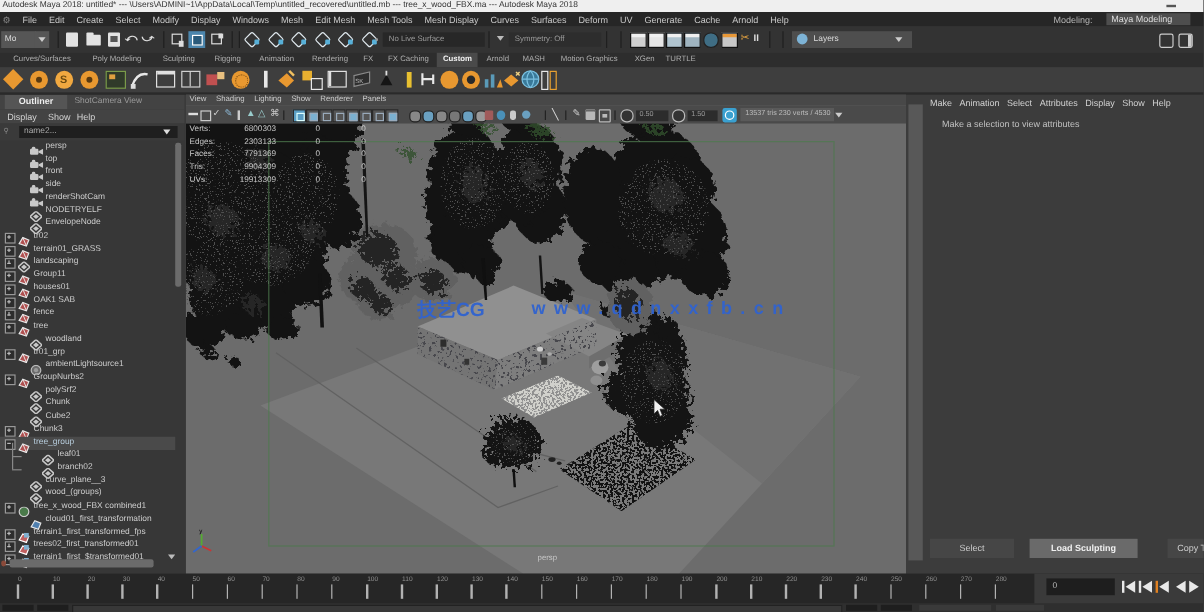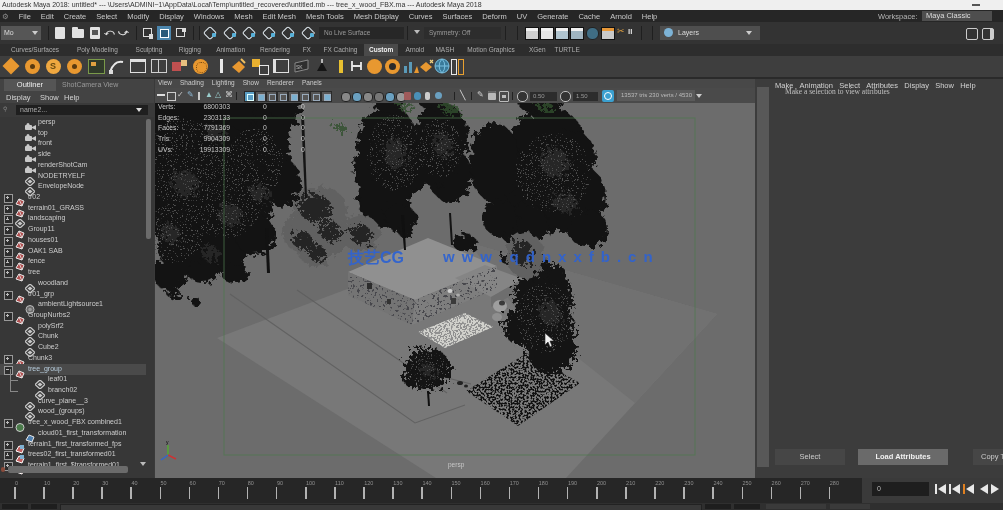--- a/index.html
+++ b/index.html
@@ -8,22 +8,22 @@
 </style></head>
 <body>
 
 <div class="row" style="top:0;height:10px;background:#efefef;">
  <div class="abs" style="left:2px;top:1px;font-size:7px;color:#333;white-space:nowrap;letter-spacing:0;">Autodesk Maya 2018: untitled* --- \Users\ADMINI~1\AppData\Local\Temp\untitled_recovered\untitled.mb --- tree_x_wood_FBX.ma --- Autodesk Maya 2018</div>
  <div class="abs" style="left:972px;top:4px;width:8px;height:2px;background:#555;"></div>
 </div>
 
 <div class="row" style="top:10px;height:12px;background:#262626;">
  <div class="abs" id="mainmenu" style="left:2px;top:2px;font-size:7.5px;color:#c9c9c9;white-space:nowrap;"><span style="color:#888;">⚙</span><span style="margin-left:10px;">File</span><span style="margin-left:10px;">Edit</span><span style="margin-left:10px;">Create</span><span style="margin-left:10px;">Select</span><span style="margin-left:10px;">Modify</span><span style="margin-left:10px;">Display</span><span style="margin-left:10px;">Windows</span><span style="margin-left:10px;">Mesh</span><span style="margin-left:10px;">Edit Mesh</span><span style="margin-left:10px;">Mesh Tools</span><span style="margin-left:10px;">Mesh Display</span><span style="margin-left:10px;">Curves</span><span style="margin-left:10px;">Surfaces</span><span style="margin-left:10px;">Deform</span><span style="margin-left:10px;">UV</span><span style="margin-left:10px;">Generate</span><span style="margin-left:10px;">Cache</span><span style="margin-left:10px;">Arnold</span><span style="margin-left:10px;">Help</span></div>
- <div class="abs" style="left:878px;top:2px;font-size:7.5px;color:#b5b5b5;">Workspace:</div>
- <div class="abs" style="left:922px;top:0.5px;width:66px;height:10.5px;background:#4e4e4e;color:#ddd;font-size:7.5px;padding-left:4px;">Maya Classic</div>
+ <div class="abs" style="left:878px;top:2px;font-size:7.5px;color:#b5b5b5;">Modeling:</div>
+ <div class="abs" style="left:922px;top:0.5px;width:66px;height:10.5px;background:#4e4e4e;color:#ddd;font-size:7.5px;padding-left:4px;">Maya Modeling</div>
 </div>
 
 <div class="row" style="top:22px;height:22px;background:#333333;" id="statusline">
     <div class="abs" style="left:1px;top:4px;width:26px;height:14px;background:#565656;color:#ddd;font-size:7px;line-height:14px;padding-left:3px;overflow:hidden;">Mo</div>
     <div class="abs" style="left:29px;top:4px;width:12px;height:14px;background:#565656;">
       <div style="margin:5px auto 0;width:0;height:0;border-left:3px solid transparent;border-right:3px solid transparent;border-top:4px solid #ccc;"></div>
     </div>
     <div class="abs" style="left:48px;top:4px;width:1px;height:14px;background:#1f1f1f;"></div>
     <div class="abs" style="left:55px;top:5px;width:10px;height:12px;background:#e2e2e2;border-radius:1px;"></div>
     <div class="abs" style="left:72px;top:7px;width:12px;height:9px;background:#e2e2e2;border-radius:1px;"></div>
@@ -195,21 +195,21 @@
     <div class="abs" style="left:433px;top:1px;width:19px;height:19px;"><svg width="19" height="19">
         <circle cx="9" cy="9" r="7" fill="#3a7a9a" stroke="#7ac0e0" stroke-width="1"></circle>
         <path d="M2 9 h14 M9 2 a10 10 0 0 1 0 14 M9 2 a10 10 0 0 0 0 14" stroke="#7ac0e0" stroke-width="1" fill="none"></path>
       </svg></div>
     <div class="abs" style="left:450px;top:1px;width:19px;height:19px;"><div style="width:4px;height:14px;border:1.5px solid #e8e8e8;margin:2px 1px;display:inline-block;"></div><div style="width:4px;height:14px;border:1.5px solid #e8a030;margin:2px 0;display:inline-block;"></div></div>
   </div>
 <div class="row" style="top:77px;height:2px;background:#2a2a2a;"></div>
 
 <div class="abs" style="left:0;top:79px;width:154px;height:399px;background:#373737;overflow:hidden;" id="outliner">
  <div class="abs" style="left:0;top:0;width:154px;height:12px;background:#434343;">
-   <div class="abs" style="left:4px;top:0;width:52px;height:12px;background:#555;color:#efefef;font-size:7.5px;font-weight:normal;text-align:center;line-height:12px;">Outliner</div>
+   <div class="abs" style="left:4px;top:0;width:52px;height:12px;background:#555;color:#efefef;font-size:7.5px;font-weight:bold;text-align:center;line-height:12px;">Outliner</div>
    <div class="abs" style="left:62px;top:2px;color:#9a9a9a;font-size:7px;">ShotCamera&nbsp;View</div>
  </div>
  <div class="abs" style="left:0;top:12px;width:154px;height:12px;background:#434343;color:#d5d5d5;font-size:7.5px;">
    <span class="abs" style="left:6px;top:1.5px;">Display</span>
       <span class="abs" style="left:40px;top:1.5px;">Show</span>
       <span class="abs" style="left:64px;top:1.5px;">Help</span>
  </div>
  <div class="abs" style="left:0;top:24px;width:154px;height:14px;background:#3a3a3a;">
    <div class="abs" style="left:3px;top:2px;font-size:6px;color:#888;">⚲</div>
    <div class="abs" style="left:16px;top:2px;width:128px;height:10px;background:#1f1f1f;color:#aaa;font-size:7px;line-height:10px;padding-left:4px;">name2...</div>
@@ -838,23 +838,23 @@
  <path d="M390,230 l0,12 l3,-3 l2,5 l2,-1 l-2,-5 l4,0 z" fill="#f2f2f2" stroke="#222" stroke-width="0.6"></path>
 </svg>
  </div>
 </div>
 
 <div class="abs" style="left:755px;top:79px;width:248px;height:399px;background:#3c3c3c;">
  <div class="abs" style="left:2px;top:8px;width:12px;height:380px;background:#585858;"></div>
  <div class="abs" style="left:20px;top:2px;font-size:7.5px;color:#d2d2d2;white-space:nowrap;">
   <span>Make</span>&nbsp;&nbsp;&nbsp;<span>Animation</span>&nbsp;&nbsp;&nbsp;<span>Select</span>&nbsp;&nbsp;&nbsp;<span>Attributes</span>&nbsp;&nbsp;&nbsp;<span>Display</span>&nbsp;&nbsp;&nbsp;<span>Show</span>&nbsp;&nbsp;&nbsp;<span>Help</span>
  </div>
- <div class="abs" style="left:30px;top:8px;font-size:7.5px;color:#c0c0c0;font-family:Liberation Serif, serif;">Make a selection to view attributes</div>
+ <div class="abs" style="left:30px;top:20px;font-size:7.5px;color:#c0c0c0;">Make a selection to view attributes</div>
  <div class="abs" style="left:20px;top:370px;width:70px;height:16px;background:#464646;color:#ccc;font-size:7.5px;text-align:center;line-height:16px;">Select</div>
- <div class="abs" style="left:103px;top:370px;width:90px;height:16px;background:#6a6a6a;color:#f0f0f0;font-size:7.5px;font-weight:bold;text-align:center;line-height:16px;">Load Attributes</div>
+ <div class="abs" style="left:103px;top:370px;width:90px;height:16px;background:#6a6a6a;color:#f0f0f0;font-size:7.5px;font-weight:bold;text-align:center;line-height:16px;">Load Sculpting</div>
  <div class="abs" style="left:218px;top:370px;width:40px;height:16px;background:#464646;color:#ccc;font-size:7.5px;text-align:center;line-height:16px;">Copy T</div>
 </div>
 
 <div class="row" style="top:478px;height:25px;background:#262626;" id="timeline">
     <div class="abs" style="left:15px;top:2px;font-size:5.5px;color:#8f8f8f;">0</div>
     <div class="abs" style="left:14px;top:9px;width:1.5px;height:12px;background:#b2b2b2;"></div>
     <div class="abs" style="left:44.1px;top:2px;font-size:5.5px;color:#8f8f8f;">10</div>
     <div class="abs" style="left:43.1px;top:9px;width:1.5px;height:12px;background:#b2b2b2;"></div>
     <div class="abs" style="left:73.2px;top:2px;font-size:5.5px;color:#8f8f8f;">20</div>
     <div class="abs" style="left:72.2px;top:9px;width:1.5px;height:12px;background:#b2b2b2;"></div>

